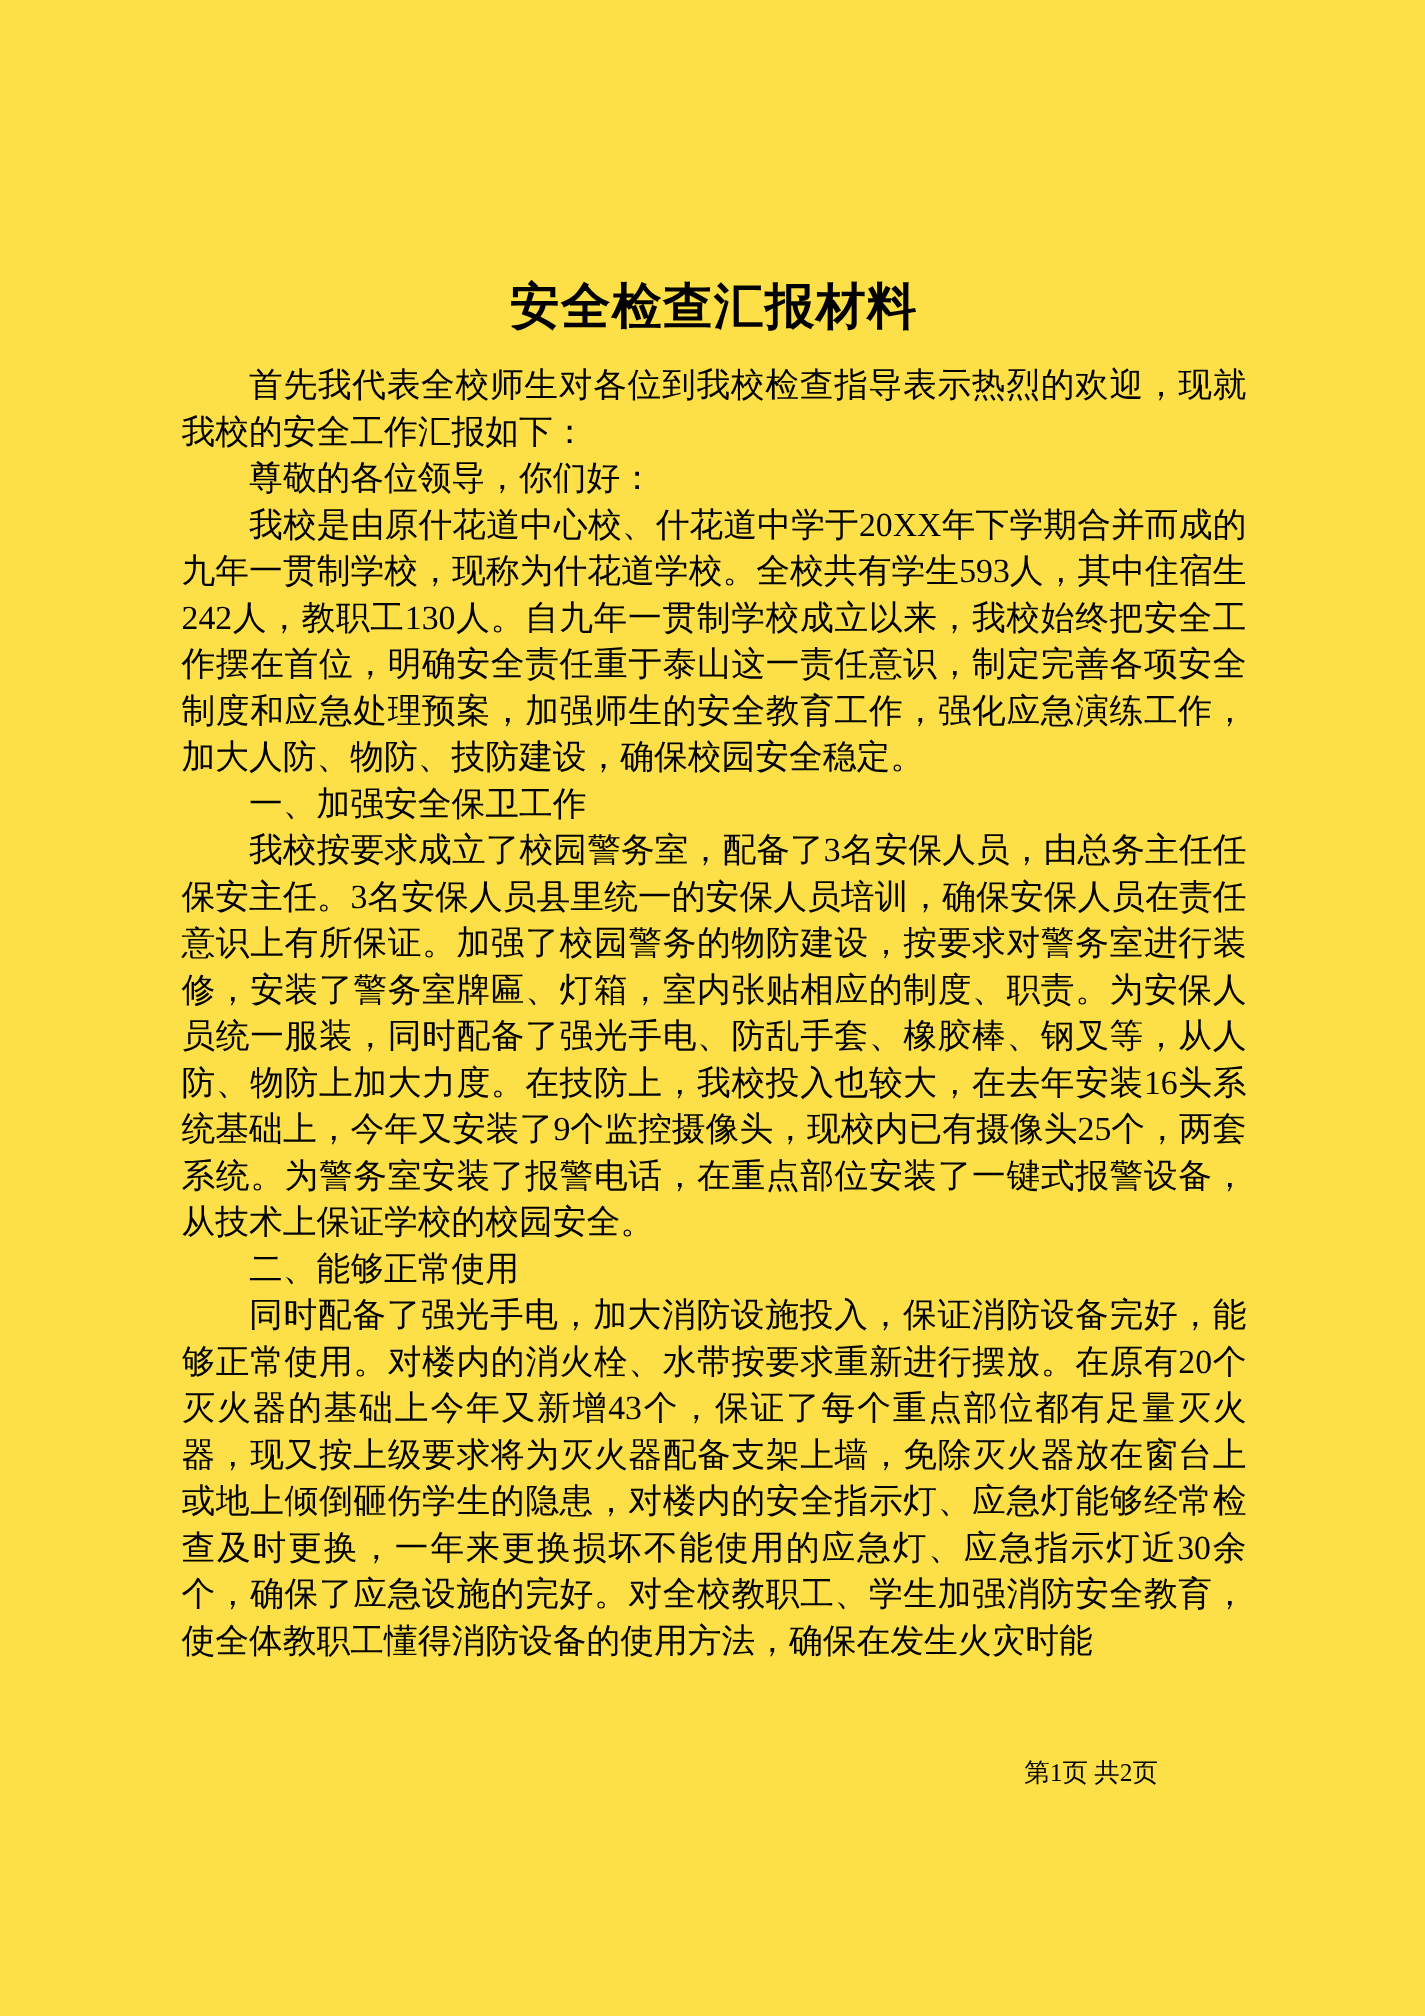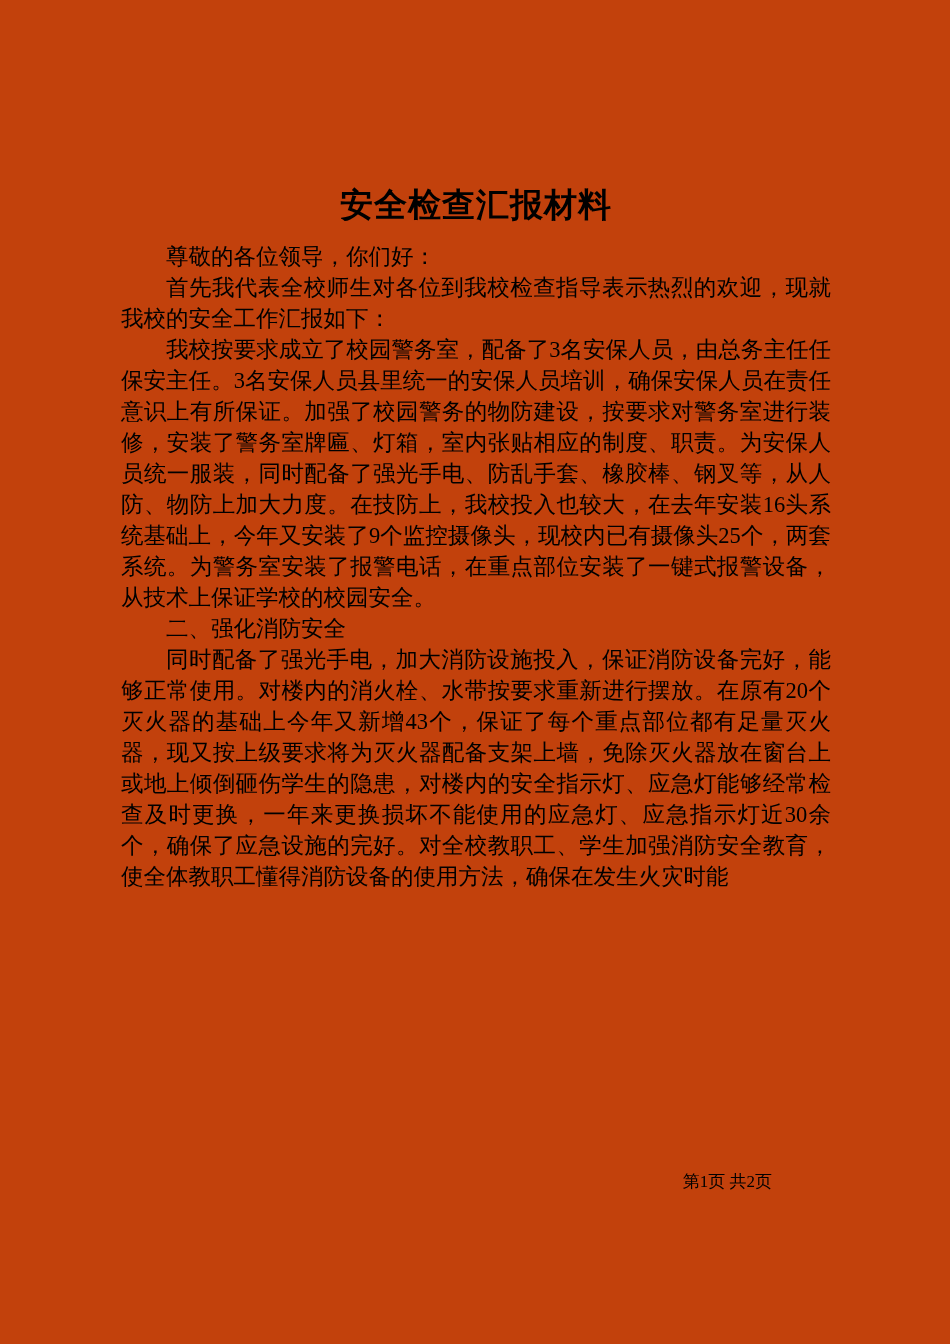--- a/index.html
+++ b/index.html
@@ -14,21 +14,21 @@
     font-family: "Liberation Serif", "DejaVu Serif", serif;
     position: relative;
     overflow: hidden;
   }
   .page {
     box-sizing: border-box;
     width: 950px;
     height: 1344px;
     padding: 183px 119px 0 121px;
     position: relative;
-    background: #c2410c;
+    background: #fde047;
   }
   .doc-title {
     margin: 0 0 14px 0;
     font-size: 33px;
     line-height: 44px;
     font-weight: bold;
     text-align: center;
     letter-spacing: 1px;
   }
   .para {
@@ -49,26 +49,28 @@
     font-size: 17px;
     line-height: 20px;
   }
 </style>
 </head>
 <body>
 
 <div class="page">
   <h1 class="doc-title">安全检查汇报材料</h1>
 
+  <p class="para">首先我代表全校师生对各位到我校检查指导表示热烈的欢迎，现就我校的安全工作汇报如下：</p>
+
   <p class="para">尊敬的各位领导，你们好：</p>
 
-  <p class="para">首先我代表全校师生对各位到我校检查指导表示热烈的欢迎，现就我校的安全工作汇报如下：</p>
+  <p class="para">我校是由原什花道中心校、什花道中学于20XX年下学期合并而成的九年一贯制学校，现称为什花道学校。全校共有学生593人，其中住宿生242人，教职工130人。自九年一贯制学校成立以来，我校始终把安全工作摆在首位，明确安全责任重于泰山这一责任意识，制定完善各项安全制度和应急处理预案，加强师生的安全教育工作，强化应急演练工作，加大人防、物防、技防建设，确保校园安全稳定。</p>
 
-
+  <p class="para">一、加强安全保卫工作</p>
 
   <p class="para">我校按要求成立了校园警务室，配备了3名安保人员，由总务主任任保安主任。3名安保人员县里统一的安保人员培训，确保安保人员在责任意识上有所保证。加强了校园警务的物防建设，按要求对警务室进行装修，安装了警务室牌匾、灯箱，室内张贴相应的制度、职责。为安保人员统一服装，同时配备了强光手电、防乱手套、橡胶棒、钢叉等，从人防、物防上加大力度。在技防上，我校投入也较大，在去年安装16头系统基础上，今年又安装了9个监控摄像头，现校内已有摄像头25个，两套系统。为警务室安装了报警电话，在重点部位安装了一键式报警设备，从技术上保证学校的校园安全。</p>
 
-  <p class="para">二、强化消防安全</p>
+  <p class="para">二、能够正常使用</p>
 
   <p class="para">同时配备了强光手电，加大消防设施投入，保证消防设备完好，能够正常使用。对楼内的消火栓、水带按要求重新进行摆放。在原有20个灭火器的基础上今年又新增43个，保证了每个重点部位都有足量灭火器，现又按上级要求将为灭火器配备支架上墙，免除灭火器放在窗台上或地上倾倒砸伤学生的隐患，对楼内的安全指示灯、应急灯能够经常检查及时更换，一年来更换损坏不能使用的应急灯、应急指示灯近30余个，确保了应急设施的完好。对全校教职工、学生加强消防安全教育，使全体教职工懂得消防设备的使用方法，确保在发生火灾时能</p>
 
   <div class="page-footer">第1页 共2页</div>
 </div>
 
 </body></html>

